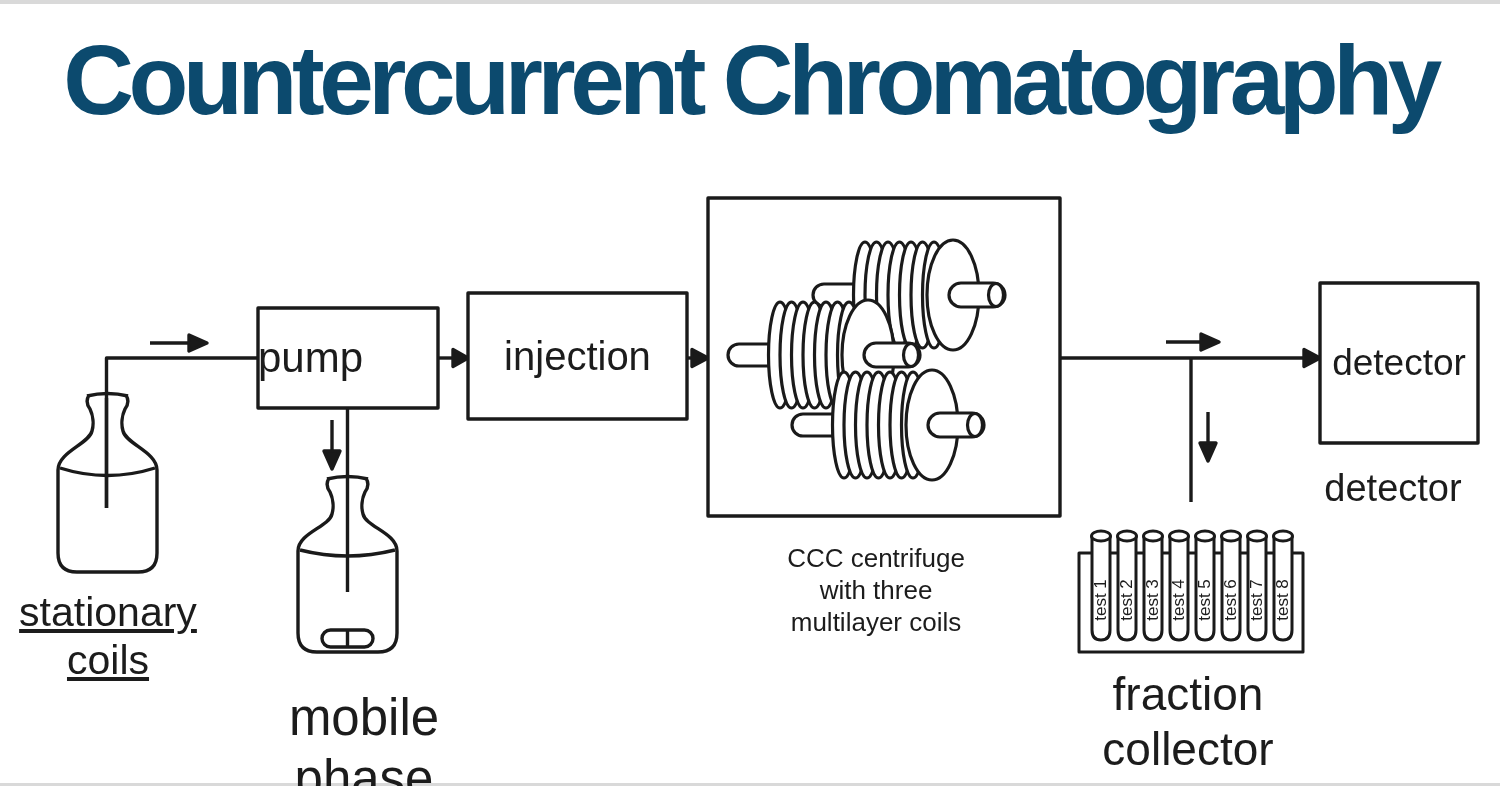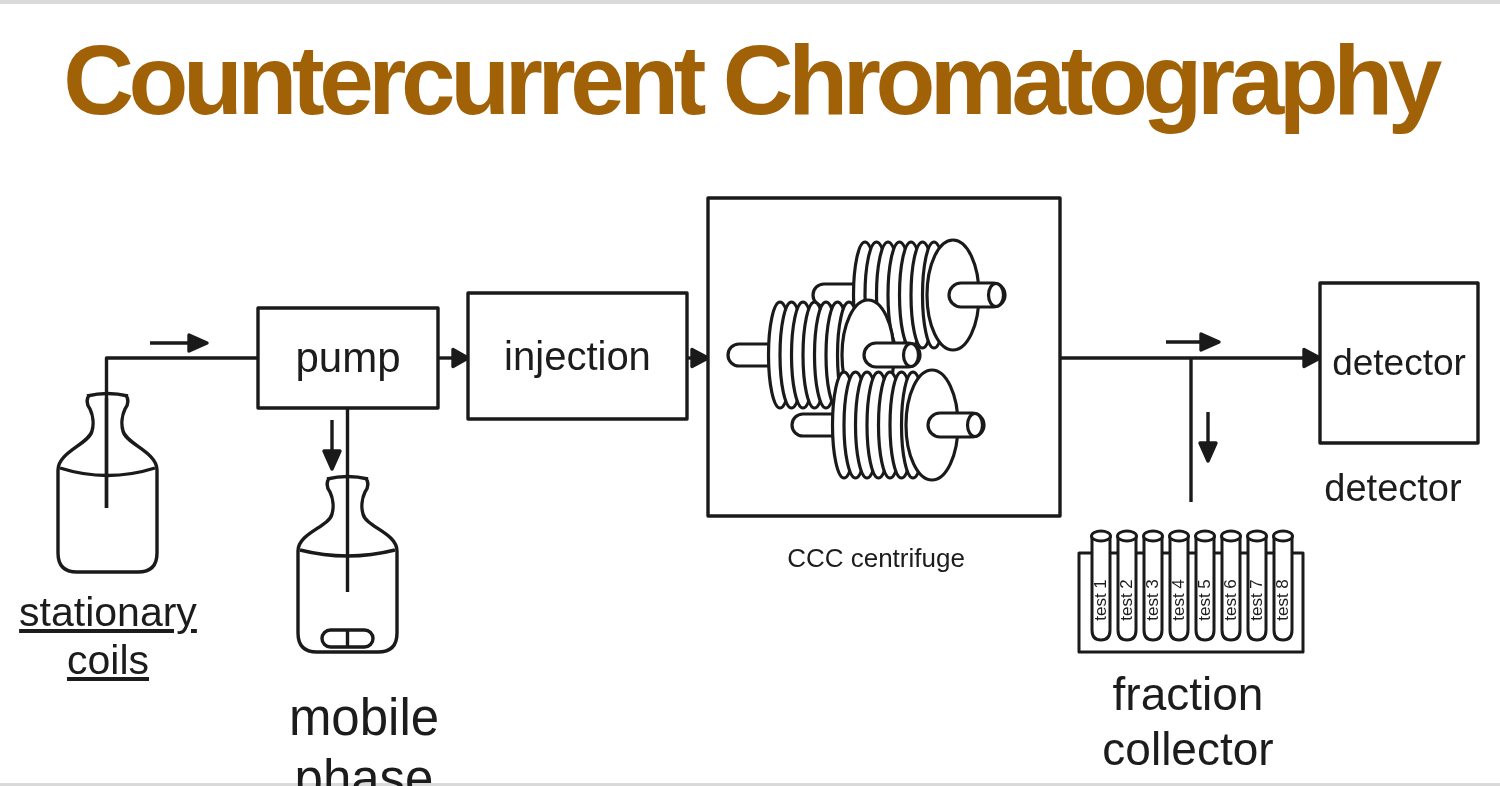--- a/index.html
+++ b/index.html
@@ -7,31 +7,31 @@
     position:relative;width:1500px;height:786px;overflow:hidden;
     background:#ffffff;font-family:"Liberation Sans",sans-serif;
   }
   .edge-strip{position:absolute;left:0;width:100%;background:#d9d9d9;}
   #strip-top{top:0;height:4px;}
   #strip-bottom{bottom:0;height:3px;}
 
   #title{
     position:absolute;top:24px;left:0;width:1500px;text-align:center;
     font-weight:bold;font-size:98px;letter-spacing:-0.055em;
-    color:#a16207;white-space:nowrap;line-height:1.15;
+    color:#0c4a6e;white-space:nowrap;line-height:1.15;
   }
 
   #diagram-svg{position:absolute;left:0;top:0;}
 
   .lbl{
     position:absolute;color:#1c1c1c;text-align:center;line-height:1.2;
     font-family:"Liberation Sans",sans-serif;
   }
   #pump-label{left:258px;top:308px;width:180px;height:100px;
-    display:flex;align-items:center;justify-content:center;font-size:42px;}
+    display:flex;align-items:center;font-size:42px;}
   #valve-label{left:468px;top:293px;width:219px;height:126px;
     display:flex;flex-direction:row;align-items:center;justify-content:center;
     font-size:40px;line-height:1.32;}
   #detector-label{left:1320px;top:283px;width:158px;height:160px;
     display:flex;align-items:center;justify-content:center;font-size:37px;}
   #detector-caption{left:1293px;top:466px;width:200px;font-size:38px;}
   #centrifuge-caption{left:676px;top:542px;width:400px;font-size:26px;line-height:1.24;}
   #stationary-label{left:8px;top:589px;width:200px;font-size:41px;line-height:1.17;text-decoration:underline;}
   #mobile-label{left:214px;top:687px;width:300px;font-size:51px;}
   #fraction-caption{left:1028px;top:667px;width:320px;font-size:46px;text-align:center;}
@@ -183,20 +183,22 @@
   </div>
 
   <div class="lbl" id="detector-label">
     <span>detector</span>
   </div>
 
   <div class="lbl" id="detector-caption">detector</div>
 
   <div class="lbl" id="centrifuge-caption">
     <div>CCC centrifuge</div>
+    <div>with three</div>
+    <div>multilayer coils</div>
   </div>
 
   <div class="lbl" id="stationary-label">
     <div>stationary</div>
     <div>coils</div>
   </div>
 
   <div class="lbl" id="mobile-label">mobile phase</div>
 
   <div class="lbl" id="fraction-caption">fraction collector</div>

